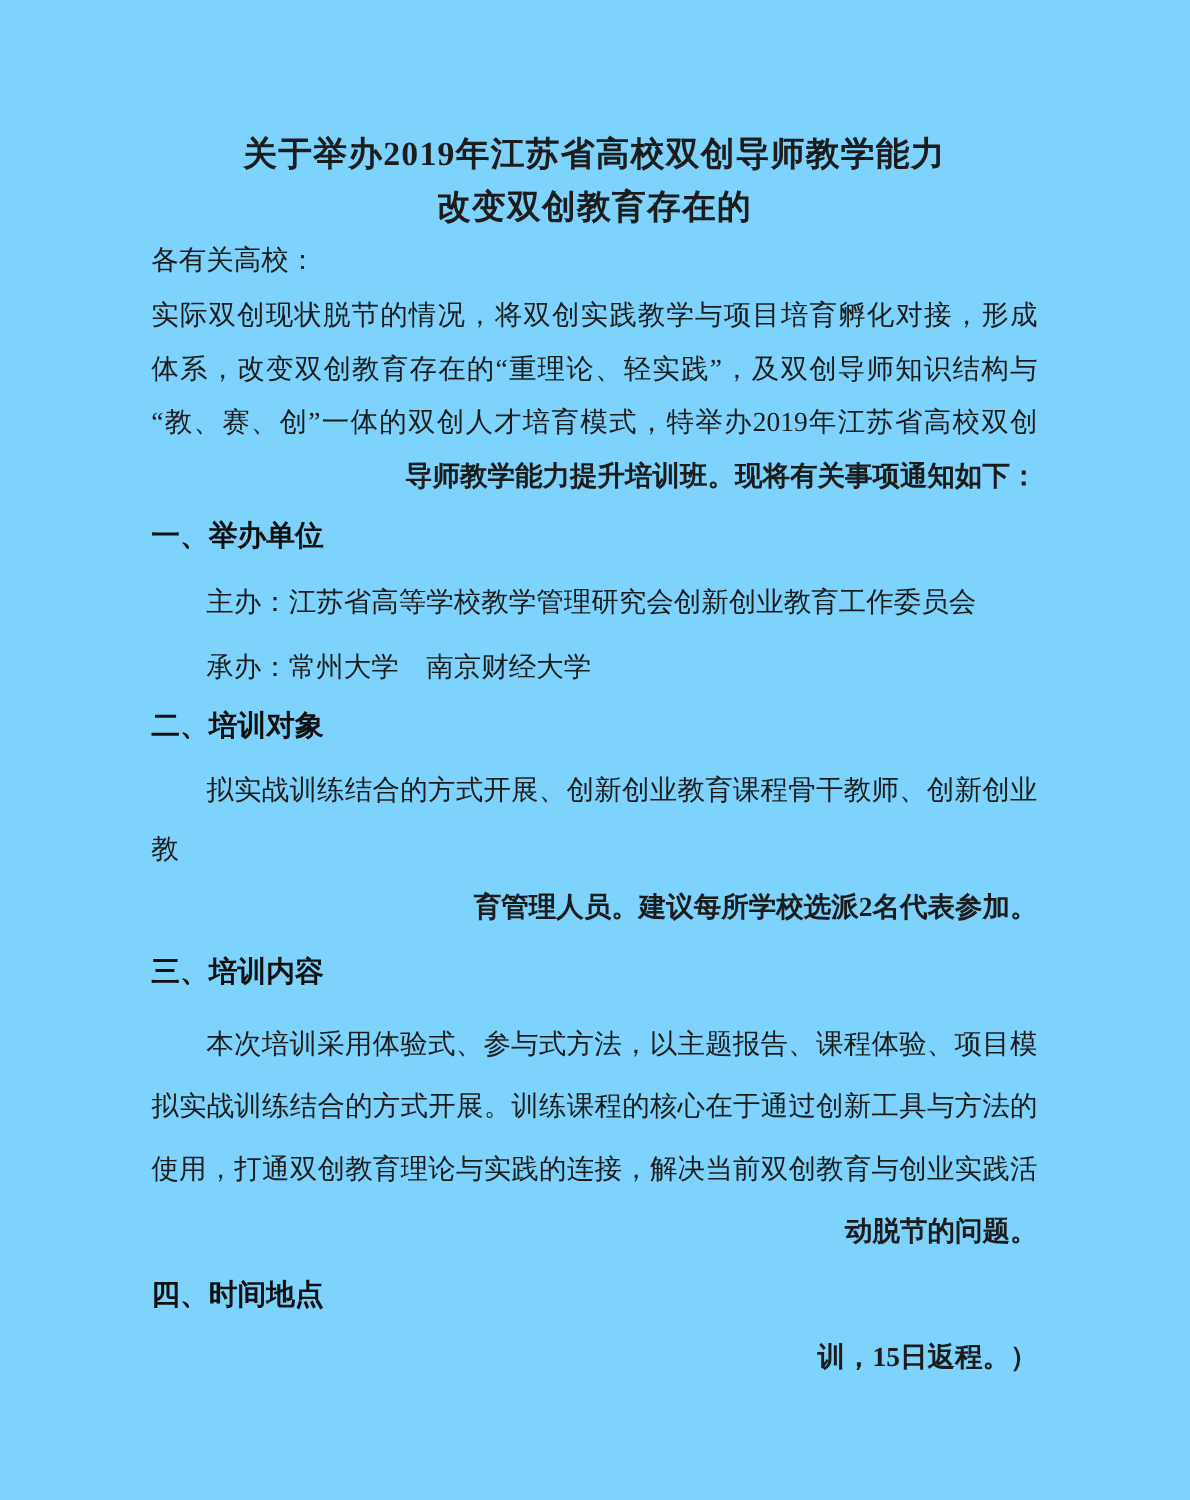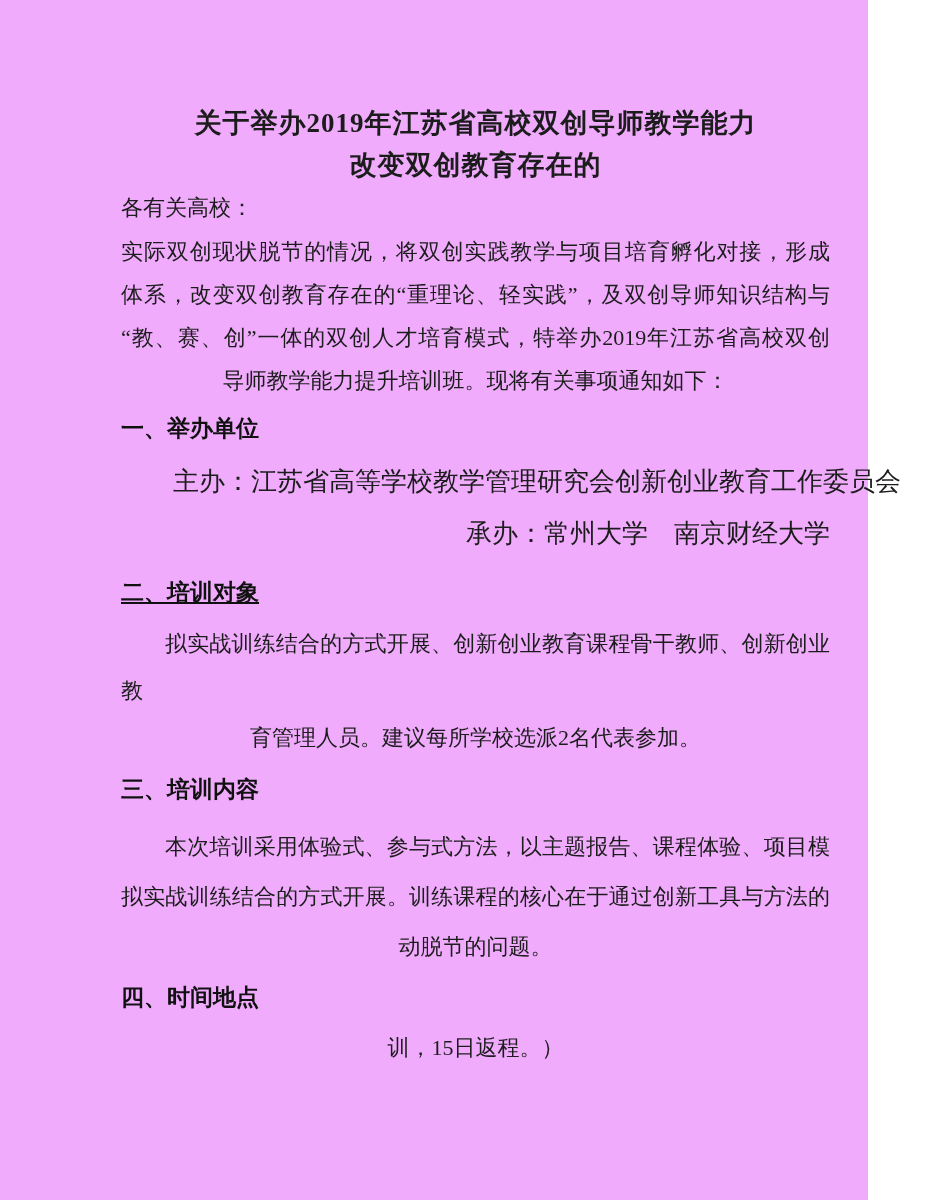--- a/index.html
+++ b/index.html
@@ -5,23 +5,23 @@
   html, body {
     margin: 0;
     padding: 0;
     background: #ffffff;
     width: 952px;
     height: 1200px;
     overflow: hidden;
   }
   .page {
     position: relative;
-    width: 868px;
+    width: 952px;
     height: 1200px;
-    background: #f0abfc;
+    background: #7dd3fc;
     color: #1c1c1c;
     font-family: "Liberation Serif", serif;
   }
   .content {
     width: 709px;
     margin-left: 121px;
   }
   .title {
     padding-top: 102px;
     font-size: 27px;
@@ -37,43 +37,43 @@
   }
   .para .line {
     font-size: 22px;
     white-space: nowrap;
   }
   .full {
     text-align: justify;
     text-align-last: justify;
     white-space: normal !important;
   }
-  .short { text-align: center; }
+  .short { text-align: right; font-weight: bold; }
   .indent { text-indent: 2em; }
   .intro .line { line-height: 43px; }
   .sec2 .line { line-height: 47px; }
   .sec3 .line { line-height: 50px; }
   .sec4 .line { line-height: 50px; }
   .heading {
     font-family: "Liberation Sans", sans-serif;
     font-weight: bold;
     font-size: 23px;
     line-height: 40px;
     color: #111111;
   }
   .h1 { margin-top: 6px; }
-  .h2 { margin-top: 12px; text-decoration: underline; }
+  .h2 { margin-top: 0; }
   .h3 { margin-top: 8px; }
   .h4 { margin-top: 5px; }
   .org-list { padding-top: 8px; }
   .org-list .line {
-    font-size: 26px;
+    font-size: 22px;
     line-height: 52px;
     text-indent: 2em;
-    text-align: right;
+    text-align: left;
   }
   .sec2-body { padding-top: 8px; }
   .sec3-body { padding-top: 13px; }
   .sec4-body { padding-top: 6px; }
 </style>
 </head>
 <body>
 
 <div class="page">
   <div class="content">
@@ -101,20 +101,21 @@
     <div class="heading h2">二、培训对象</div>
     <div class="para sec2 sec2-body">
       <div class="line full indent">拟实战训练结合的方式开展、创新创业教育课程骨干教师、创新创业教</div>
       <div class="line short">育管理人员。建议每所学校选派2名代表参加。</div>
     </div>
 
     <div class="heading h3">三、培训内容</div>
     <div class="para sec3 sec3-body">
       <div class="line full indent">本次培训采用体验式、参与式方法，以主题报告、课程体验、项目模</div>
       <div class="line full">拟实战训练结合的方式开展。训练课程的核心在于通过创新工具与方法的</div>
+      <div class="line full">使用，打通双创教育理论与实践的连接，解决当前双创教育与创业实践活</div>
       <div class="line short">动脱节的问题。</div>
     </div>
 
     <div class="heading h4">四、时间地点</div>
     <div class="para sec4 sec4-body">
       <div class="line short">训，15日返程。）</div>
     </div>
 
   </div>
 </div>

